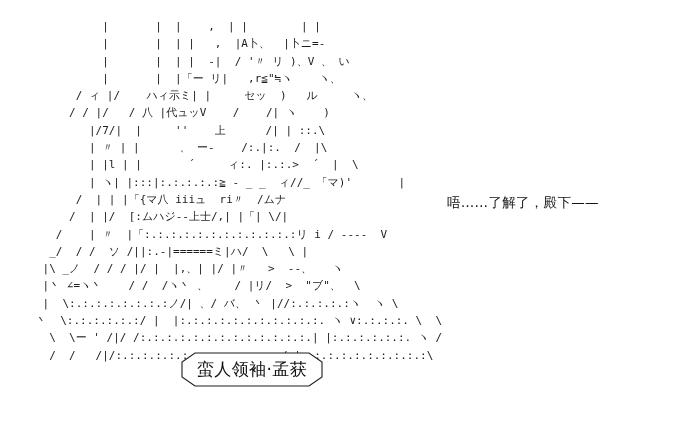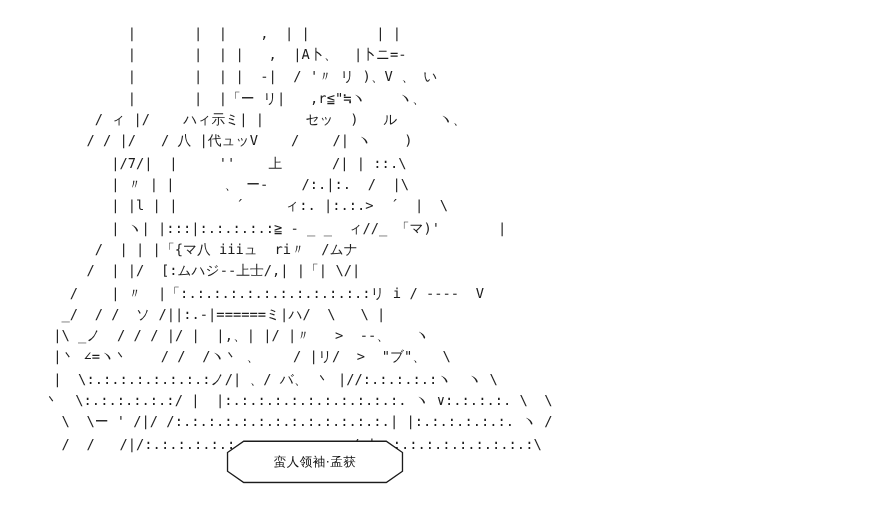--- a/index.html
+++ b/index.html
@@ -67,21 +67,21 @@
   #name-plate-label {
     position: absolute;
     left: 0;
     top: 0;
     width: 142px;
     height: 35px;
     display: flex;
     align-items: center;
     justify-content: center;
     font-family: "DejaVu Sans", "Liberation Sans", sans-serif;
-    font-size: 10px;
+    font-size: 17px;
     color: #111111;
     letter-spacing: 0.4px;
     white-space: pre;
   }
 </style>
 </head>
 <body>
 
 <div id="scene">
 
@@ -99,20 +99,21 @@
      /  | |/  [:ムハジ--上士/,| |「| \/|
    /    | 〃  |「:.:.:.:.:.:.:.:.:.:.:.:リ i / ----  V
   _/  / /  ソ /||:.-|======ミ|ハ/  \   \ |
  |\ _ノ  / / / |/ |  |,、| |/ |〃   &gt;  ‐-、   ヽ
  |丶 ∠=ヽ丶    / /  /ヽ丶 、    / |リ/  &gt;  "ブ"、  \
  |  \:.:.:.:.:.:.:.:ノ/| 、/ バ、 丶 |//:.:.:.:.:ヽ  ヽ \
 丶  \:.:.:.:.:.:/ |  |:.:.:.:.:.:.:.:.:.:.:. ヽ ∨:.:.:.:. \  \
   \  \ー ' /|/ /:.:.:.:.:.:.:.:.:.:.:.:.:.| |:.:.:.:.:.:. ヽ /
   /  /   /|/:.:.:.:.:.:.:.:.:.:.:.:.:/ |:.:.:.:.:.:.:.:.:.:\</pre>
 
+  <div id="dialogue-line">唔……了解了，殿下——</div>
 
   <div id="name-plate">
     <svg viewBox="0 0 142 35">
       <polygon points="14,1 128,1 141,10 141,25 128,34 14,34 1,25 1,10" fill="#ffffff" stroke="#1c1c1c" stroke-width="1.1"></polygon>
     </svg>
     <div id="name-plate-label">蛮人领袖·孟获</div>
   </div>
 
 </div>
 

